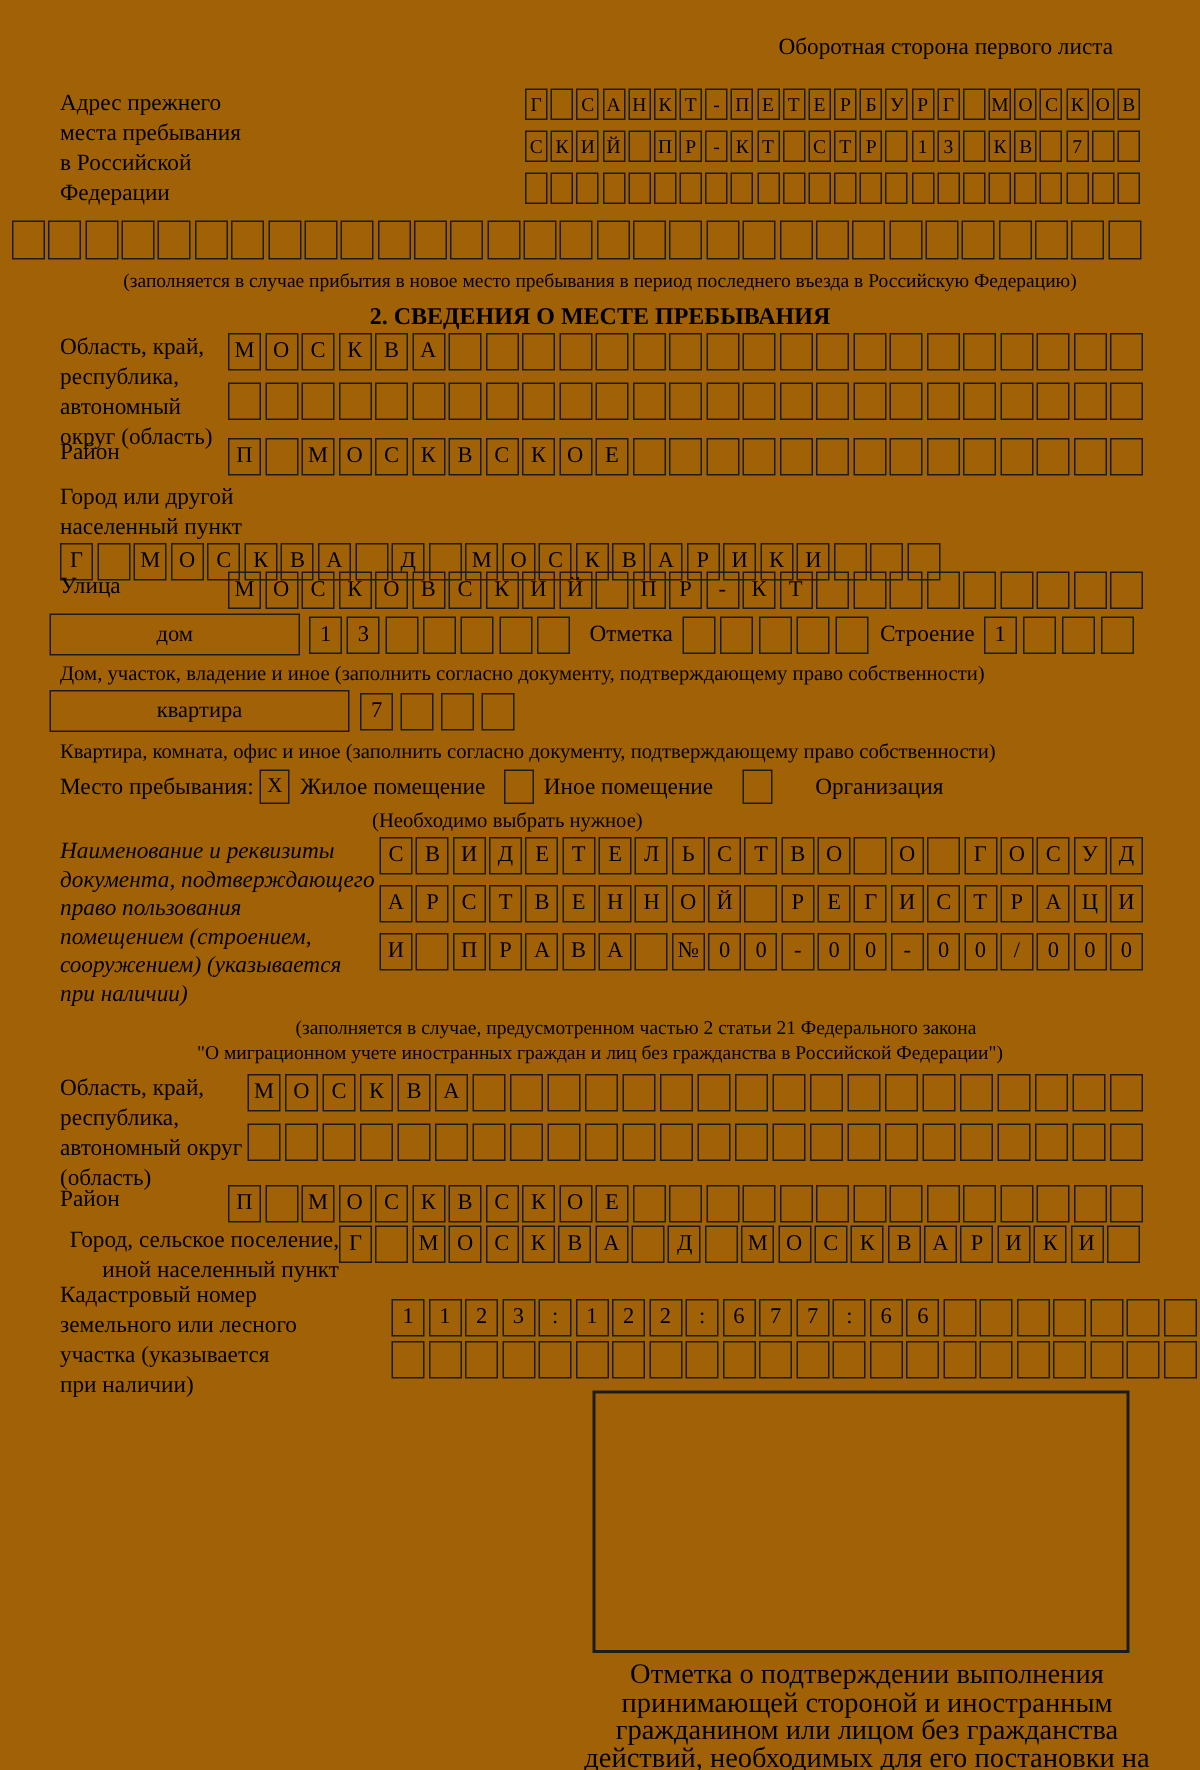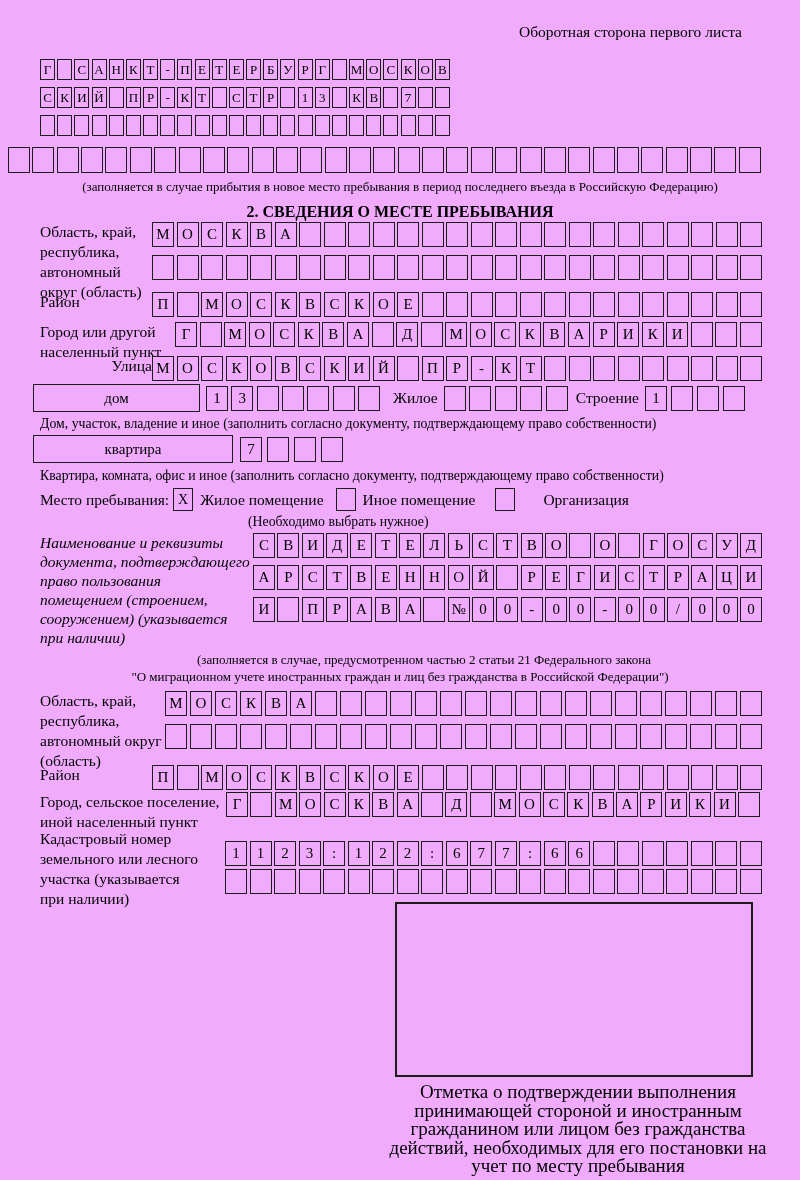--- a/index.html
+++ b/index.html
@@ -1,19 +1,19 @@
 <!DOCTYPE html>
 <html><head>
 <meta charset="utf-8">
 <style>
   html,body { margin:0; padding:0; background:#fff; }
   .page {
     position:relative;
     width:800px; height:1180px;
-    background:#f0abfc; color:#000;
+    background:#a16207; color:#000;
     font-family:"Liberation Serif", serif;
     overflow:hidden;
   }
   .top-title { padding-top:23px; padding-right:58px; text-align:right; font-size:15.5px; }
 
   .lbl { font-size:15.5px; line-height:20px; white-space:pre-line; }
   .note { font-size:13.8px; line-height:17px; }
   .note-center { font-size:13px; line-height:17px; text-align:center; }
   .bold-center { font-weight:bold; text-align:center; font-size:16px; line-height:19px; }
 
@@ -86,20 +86,24 @@
   }
 </style>
 </head>
 <body>
 
 <div class="page">
 
   <div class="top-title">Оборотная сторона первого листа</div>
 
   <div class="addr">
+    <div class="addr-label lbl">Адрес прежнего
+места пребывания
+в Российской
+Федерации</div>
     <div class="addr-rows">
       <div class="cellrow sm">
           <span class="cell">Г</span>
           <span class="cell"></span>
           <span class="cell">С</span>
           <span class="cell">А</span>
           <span class="cell">Н</span>
           <span class="cell">К</span>
           <span class="cell">Т</span>
           <span class="cell">-</span>
@@ -298,21 +302,21 @@
         <span class="cell"></span>
         <span class="cell"></span>
         <span class="cell"></span>
         <span class="cell"></span>
         <span class="cell"></span>
         <span class="cell"></span>
         <span class="cell"></span>
       </div>
   </div>
 
-  <div class="frow" style="margin-top:5px;">
+  <div class="frow" style="margin-top:5px;flex-direction:column;">
     <div class="lbl w135">Город или другой
 населенный пункт</div>
     <div class="cellrow rw587">
         <span class="cell">Г</span>
         <span class="cell"></span>
         <span class="cell">М</span>
         <span class="cell">О</span>
         <span class="cell">С</span>
         <span class="cell">К</span>
         <span class="cell">В</span>
@@ -329,21 +333,21 @@
         <span class="cell">Р</span>
         <span class="cell">И</span>
         <span class="cell">К</span>
         <span class="cell">И</span>
         <span class="cell"></span>
         <span class="cell"></span>
         <span class="cell"></span>
       </div>
   </div>
 
-  <div class="frow" style="margin-top:-6px;text-align:right;">
+  <div class="frow" style="margin-top:-6px;">
     <div class="lbl w112">Улица</div>
     <div class="cellrow rw610">
         <span class="cell">М</span>
         <span class="cell">О</span>
         <span class="cell">С</span>
         <span class="cell">К</span>
         <span class="cell">О</span>
         <span class="cell">В</span>
         <span class="cell">С</span>
         <span class="cell">К</span>
@@ -371,21 +375,21 @@
     <div class="lblbox box-dom">дом</div>
     <div class="cellrow hcells7">
         <span class="cell">1</span>
         <span class="cell">3</span>
         <span class="cell"></span>
         <span class="cell"></span>
         <span class="cell"></span>
         <span class="cell"></span>
         <span class="cell"></span>
       </div>
-    <div class="inline-lbl ml13">Жилое</div>
+    <div class="inline-lbl ml13">Отметка</div>
     <div class="cellrow hcells5">
         <span class="cell"></span>
         <span class="cell"></span>
         <span class="cell"></span>
         <span class="cell"></span>
         <span class="cell"></span>
       </div>
     <div class="inline-lbl ml8">Строение</div>
     <div class="cellrow hcells4">
         <span class="cell">1</span>
@@ -586,21 +590,21 @@
         <span class="cell"></span>
         <span class="cell"></span>
         <span class="cell"></span>
         <span class="cell"></span>
         <span class="cell"></span>
         <span class="cell"></span>
         <span class="cell"></span>
       </div>
   </div>
 
-  <div class="frow" style="margin-top:2px;">
+  <div class="frow" style="margin-top:2px;text-align:right;">
     <div class="lbl w186">Город, сельское поселение,
 иной населенный пункт</div>
     <div class="cellrow rw534">
         <span class="cell">Г</span>
         <span class="cell"></span>
         <span class="cell">М</span>
         <span class="cell">О</span>
         <span class="cell">С</span>
         <span class="cell">К</span>
         <span class="cell">В</span>
@@ -615,21 +619,21 @@
         <span class="cell">В</span>
         <span class="cell">А</span>
         <span class="cell">Р</span>
         <span class="cell">И</span>
         <span class="cell">К</span>
         <span class="cell">И</span>
         <span class="cell"></span>
       </div>
   </div>
 
-  <div class="frow" style="margin-top:-3px;">
+  <div class="frow" style="margin-top:-3px;gap:36px;">
     <div class="lbl w185">Кадастровый номер
 земельного или лесного
 участка (указывается
 при наличии)</div>
     <div class="rows-gap3" style="margin-top:12px;">
       <div class="cellrow rw537">
           <span class="cell">1</span>
           <span class="cell">1</span>
           <span class="cell">2</span>
           <span class="cell">3</span>

